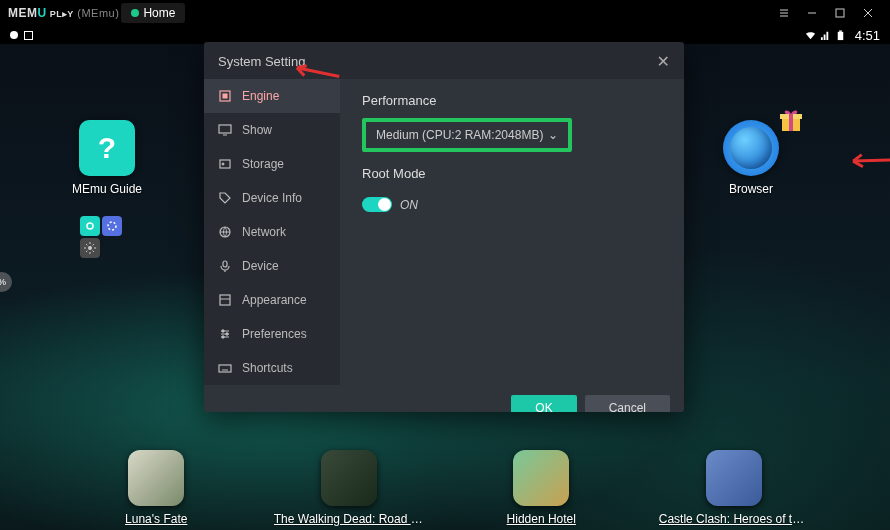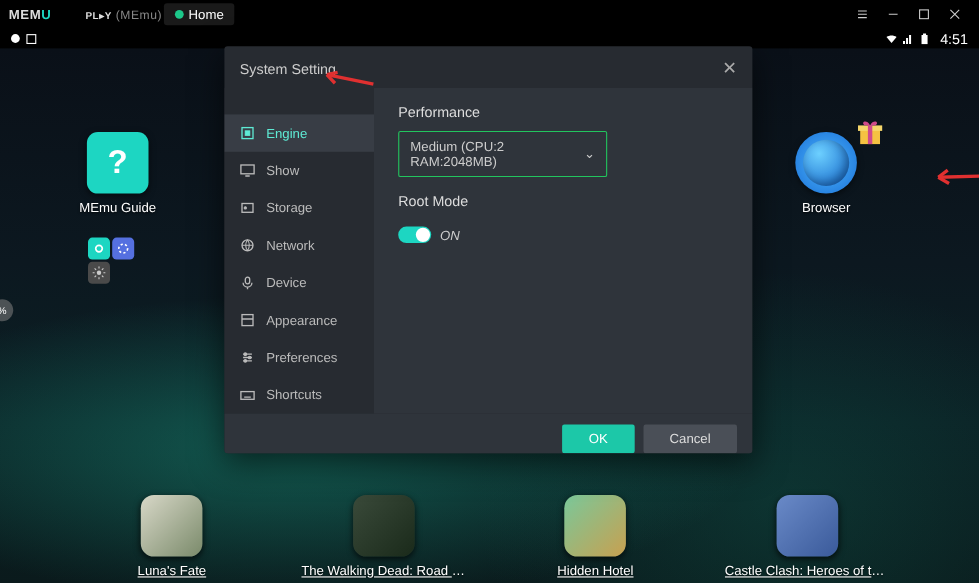--- a/index.html
+++ b/index.html
@@ -7,21 +7,21 @@
 
 
 .titlebar { height: 26px; background: #000; display: flex; align-items: center; padding: 0 8px; color: #ddd; font-size: 12px; }
 .titlebar .tab-home { display: inline-flex; align-items: center; gap: 4px; background: #1a1a1a; padding: 3px 10px; border-radius: 3px; margin-left: 2px; color: #fff; }
 .titlebar .tab-home .dot { width: 8px; height: 8px; border-radius: 50%; background: #1cc88a; display: inline-block; }
 .titlebar .spacer { flex: 1; }
 .titlebar .win-btn { width: 28px; height: 20px; display: flex; align-items: center; justify-content: center; color: #ccc; cursor: pointer; }
 .titlebar .win-btn svg { width: 10px; height: 10px; }
 .logo { font-weight: bold; letter-spacing: 0.5px; }
 .logo .u { color: #1dd6c2; }
-.logo .play { font-size: 9px; margin-left: 28px; }
+.logo .play { font-size: 9px; }
 .logo .paren { color: #888; font-weight: normal; font-size: 11px; }
 
 
 .statusbar { height: 18px; display: flex; align-items: center; padding: 0 10px; color: #fff; font-size: 11px; }
 .statusbar .left-icons { display: flex; gap: 6px; }
 .statusbar .spacer { flex: 1; }
 .statusbar .right { display: flex; align-items: center; gap: 4px; }
 .statusbar svg { width: 11px; height: 11px; fill: #fff; }
 
 
@@ -50,30 +50,30 @@
 .dock-item .thumb { width: 56px; height: 56px; margin: 0 auto 6px; border-radius: 12px; background: linear-gradient(135deg, #5a7a6a, #2a4a3a); box-shadow: 0 2px 6px rgba(0,0,0,0.7); }
 .dock-item .label { text-shadow: 0 1px 2px rgba(0,0,0,0.9); white-space: nowrap; overflow: hidden; text-overflow: ellipsis; text-decoration: underline; }
 
 
 .modal { position: absolute; top: 42px; left: 204px; width: 480px; height: 370px; background: #272b31; border-radius: 3px; box-shadow: 0 8px 30px rgba(0,0,0,0.6); display: flex; flex-direction: column; overflow: hidden; }
 .modal-title { padding: 10px 14px 8px; color: #ccc; font-size: 13px; display: flex; align-items: center; }
 .modal-title .close { margin-left: auto; color: #aaa; cursor: pointer; font-size: 16px; }
 .modal-body { flex: 1; display: flex; }
 .modal-sidebar { width: 136px; background: #272b31; }
 .modal-sidebar .item { display: flex; align-items: center; gap: 10px; padding: 10px 14px; color: #bbb; font-size: 12px; cursor: pointer; }
-.modal-sidebar .item.active { background: #383d45; color: #5eead4; margin-top: 24px; }
+.modal-sidebar .item.active { background: #383d45; color: #fca5a5; }
 .modal-sidebar .item svg { width: 14px; height: 14px; fill: currentColor; stroke: currentColor; }
 .modal-content { flex: 1; background: #2f343b; padding: 14px 20px 14px 22px; color: #ccc; font-size: 12px; position: relative; }
 .section-title { color: #ddd; font-size: 13px; margin-bottom: 10px; }
 .radio-row { display: flex; gap: 30px; margin-bottom: 12px; }
 .radio { display: inline-flex; align-items: center; gap: 6px; cursor: pointer; }
 .radio .dot { width: 12px; height: 12px; border-radius: 50%; border: 1.5px solid #888; display: inline-flex; align-items: center; justify-content: center; }
 .radio.sel .dot { border-color: #1dd6c2; }
 .radio.sel .dot::after { content: ''; width: 6px; height: 6px; border-radius: 50%; background: #1dd6c2; }
-.select { border: 1px solid #22c55e; padding: 6px 10px; border-radius: 2px; display: flex; align-items: center; color: #ccc; width: 190px; cursor: pointer; }
+.select { border: 4px solid #22c55e; padding: 6px 10px; border-radius: 2px; display: flex; align-items: center; color: #ccc; width: 210px; cursor: pointer; }
 .select .chev { margin-left: auto; }
 .highlight-box { border: 2px solid #e03030; padding: 10px 12px 12px; margin-top: 16px; }
 .root-section { margin-top: 14px; }
 .toggle { display: inline-flex; align-items: center; gap: 8px; margin-top: 6px; font-style: italic; }
 .toggle .track { width: 30px; height: 15px; border-radius: 8px; background: #1dd6c2; position: relative; }
 .toggle .knob { position: absolute; right: 1px; top: 1px; width: 13px; height: 13px; border-radius: 50%; background: #fff; }
 .modal-footer { padding: 10px 14px; display: flex; justify-content: flex-end; gap: 8px; background: #2f343b; }
 .btn { padding: 6px 24px; font-size: 12px; border: none; border-radius: 2px; cursor: pointer; }
 .btn-ok { background: #1cc8a8; color: #fff; }
 .btn-cancel { background: #4a4f57; color: #ddd; }
@@ -234,20 +234,26 @@
       </div>
       <div class="item">
         <svg viewBox="0 0 14 14">
             <rect x="2" y="3" width="10" height="8" fill="none" stroke-width="1.2"></rect>
             <circle cx="5" cy="7" r="1"></circle>
           </svg>
         <span>Storage</span>
       </div>
       <div class="item">
         <svg viewBox="0 0 14 14">
+            <path d="M2 2h5l5 5-5 5-5-5z" fill="none" stroke-width="1.2"></path>
+          </svg>
+        <span>Device Info</span>
+      </div>
+      <div class="item">
+        <svg viewBox="0 0 14 14">
             <circle cx="7" cy="7" r="5" fill="none" stroke-width="1.2"></circle>
             <path d="M2 7h10M7 2c2 3 2 7 0 10M7 2c-2 3-2 7 0 10" fill="none" stroke-width="1"></path>
           </svg>
         <span>Network</span>
       </div>
       <div class="item">
         <svg viewBox="0 0 14 14">
             <rect x="5" y="2" width="4" height="6" rx="2" fill="none" stroke-width="1.2"></rect>
             <path d="M3 7a4 4 0 008 0M7 11v2" fill="none" stroke-width="1.2"></path>
           </svg>

